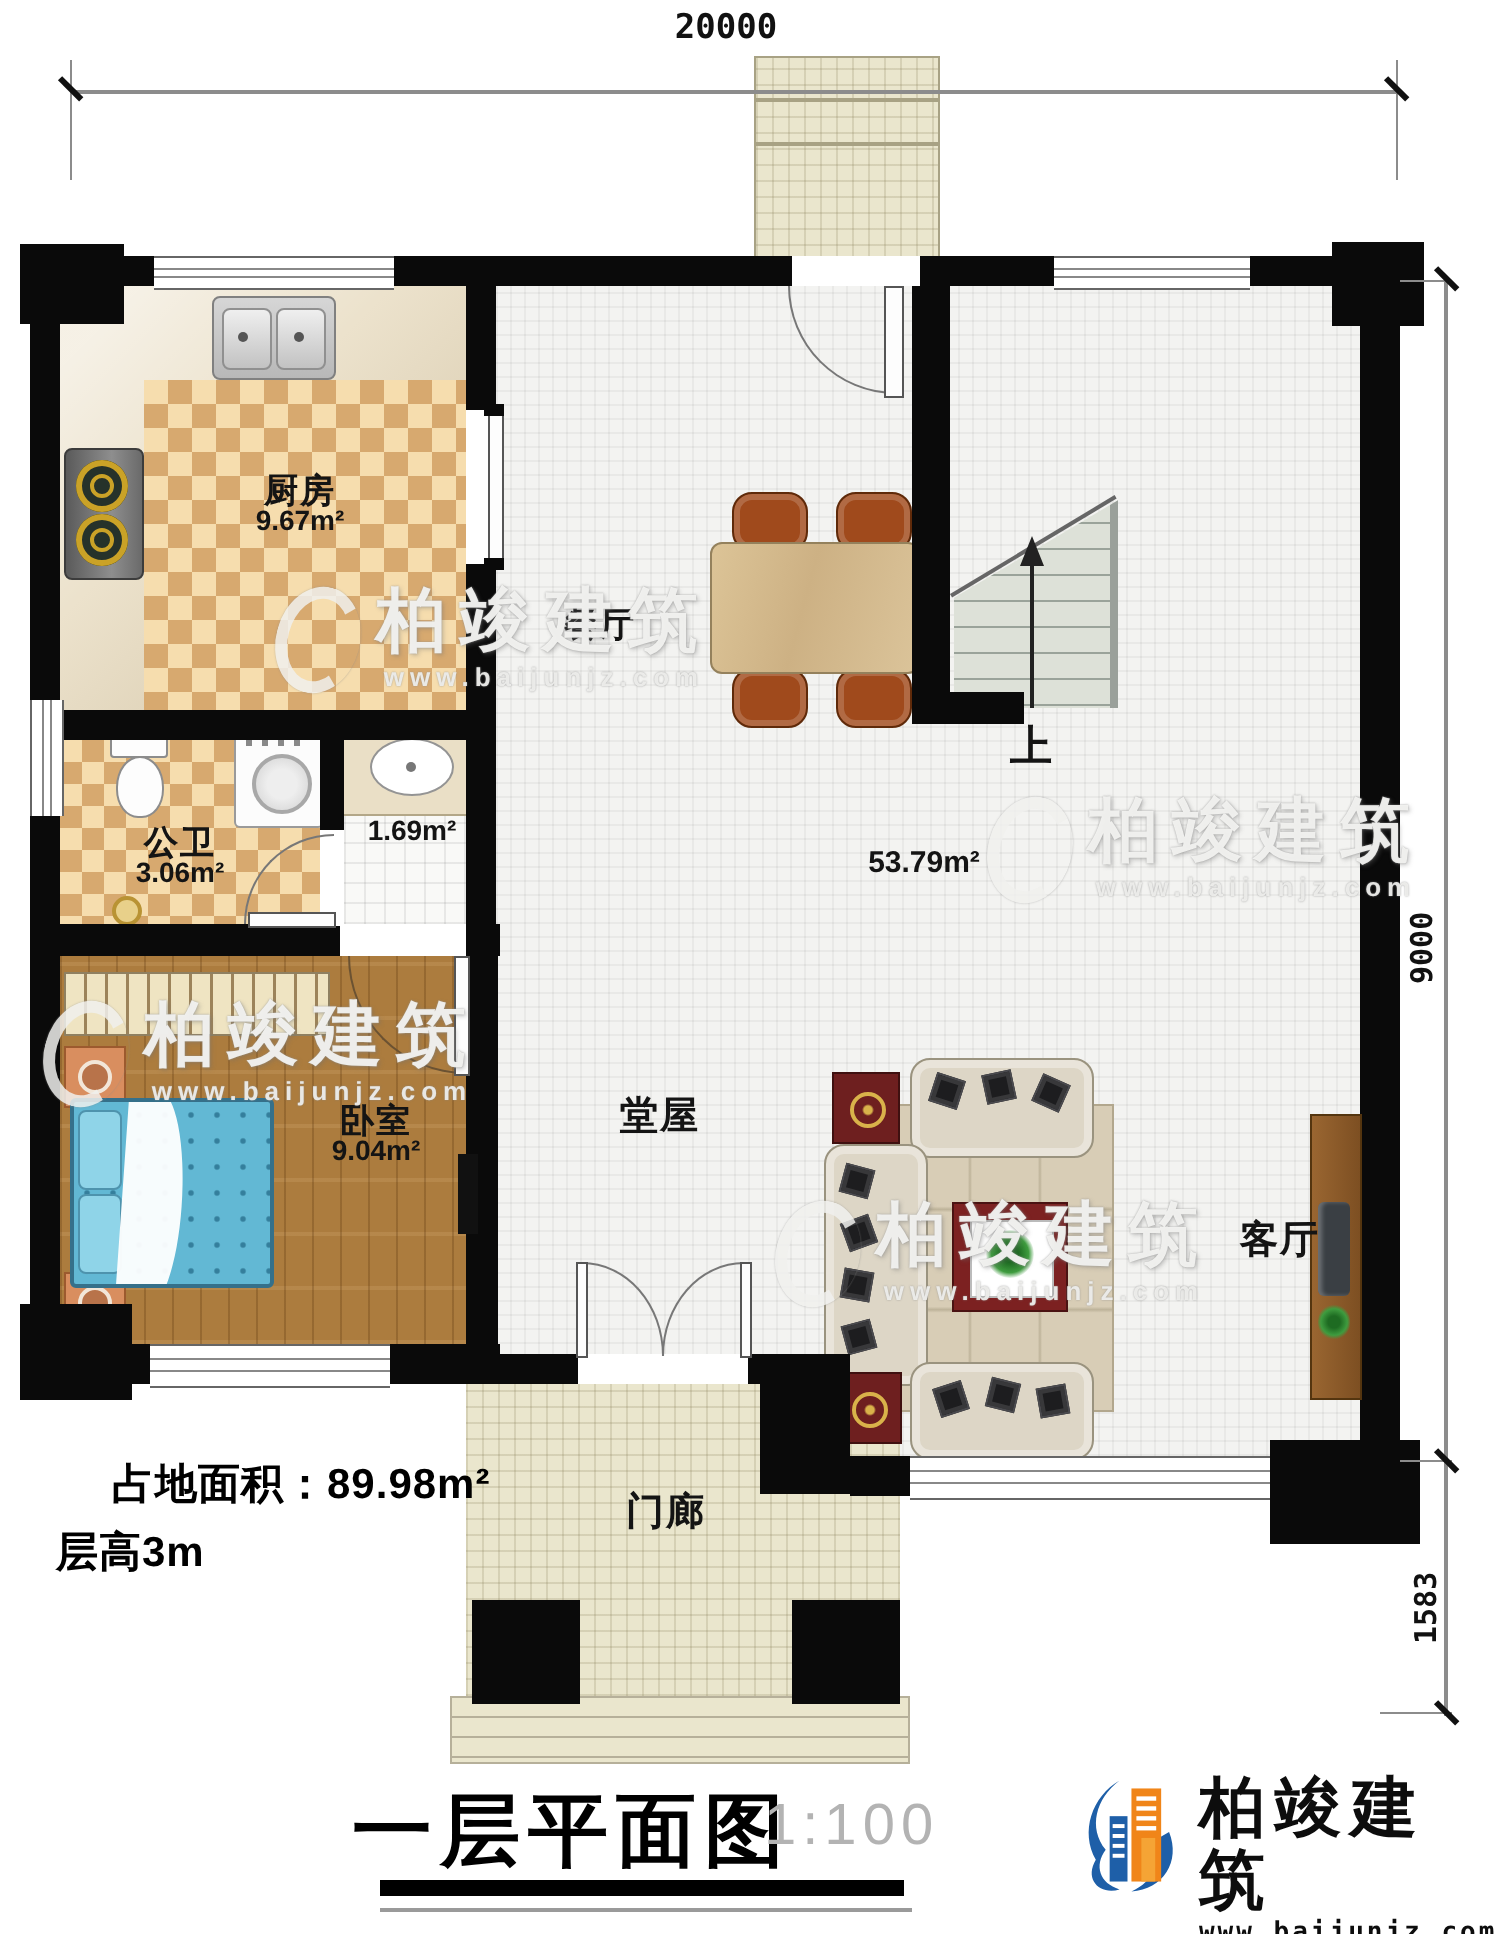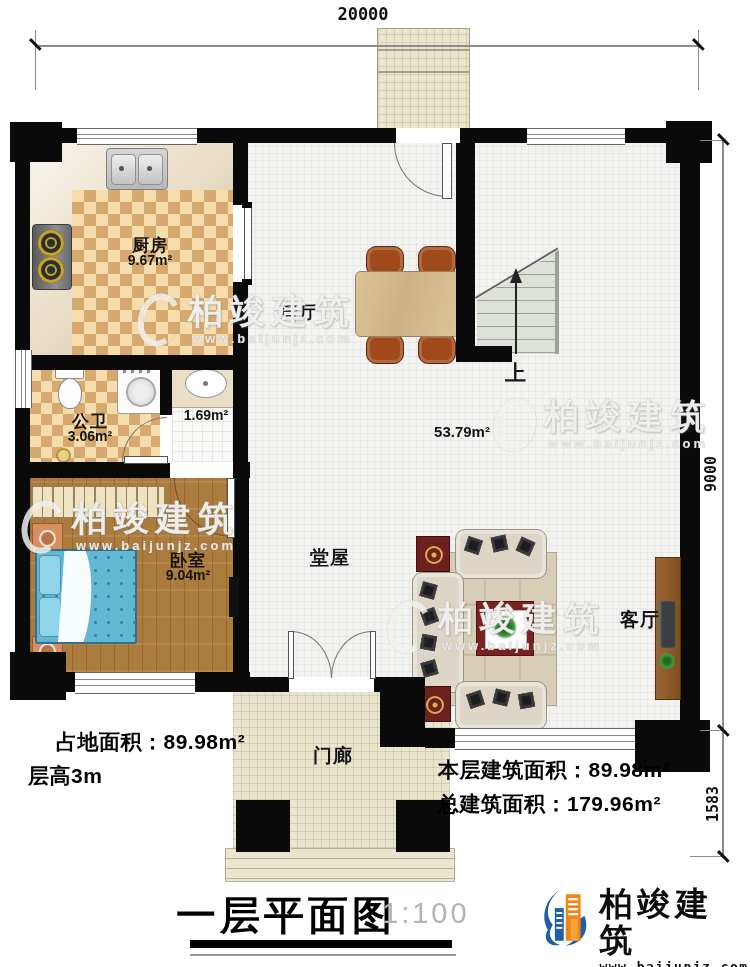--- a/index.html
+++ b/index.html
@@ -255,22 +255,20 @@
   <div class="wm" style="left:388px;top:600px;">
     <span class="wm-icon"></span>
     <span>
       <span class="wm-name" style="display:block;">柏竣建筑</span>
       <span class="wm-url" style="display:block;text-align:center;">www.baijunjz.com</span>
     </span>
   </div>
 
   <div class="note" style="left:28px;top:728px;margin-left:28px;">占地面积：89.98m²</div>
   <div class="note" style="left:28px;top:762px;">层高3m</div>
-  <div class="note" style="left:438px;top:756px;">本层建筑面积：89.98m²</div>
-  <div class="note" style="left:438px;top:790px;">总建筑面积：179.96m²</div>
 
   <div class="abs" style="left:176px;top:888px;font-size:40px;font-weight:bold;color:#000;letter-spacing:4px;z-index:35;">一层平面图</div>
   <div class="abs" style="left:382px;top:897px;font-size:29px;color:#b3b3b3;letter-spacing:3px;font-weight:400;z-index:35;">1:100</div>
   <div class="abs" style="left:190px;top:940px;width:262px;height:8px;background:#000;z-index:35;"></div>
   <div class="abs" style="left:190px;top:954px;width:266px;height:2px;background:#9a9a9a;z-index:35;"></div>
 
   <div class="abs" style="left:538px;top:886px;display:flex;align-items:flex-start;gap:8px;z-index:35;">
     <svg width="54" height="62" viewBox="0 0 54 62">
       <path d="M22 4 C8 12 2 30 10 44 C4 54 12 62 22 59 C12 56 9 47 15 39 C6 28 10 13 22 4 Z" fill="#1e5fa8"></path>
       <path d="M47 30 C53 45 44 59 28 60 C39 55 44 45 40 34 Z" fill="#1e5fa8"></path>

